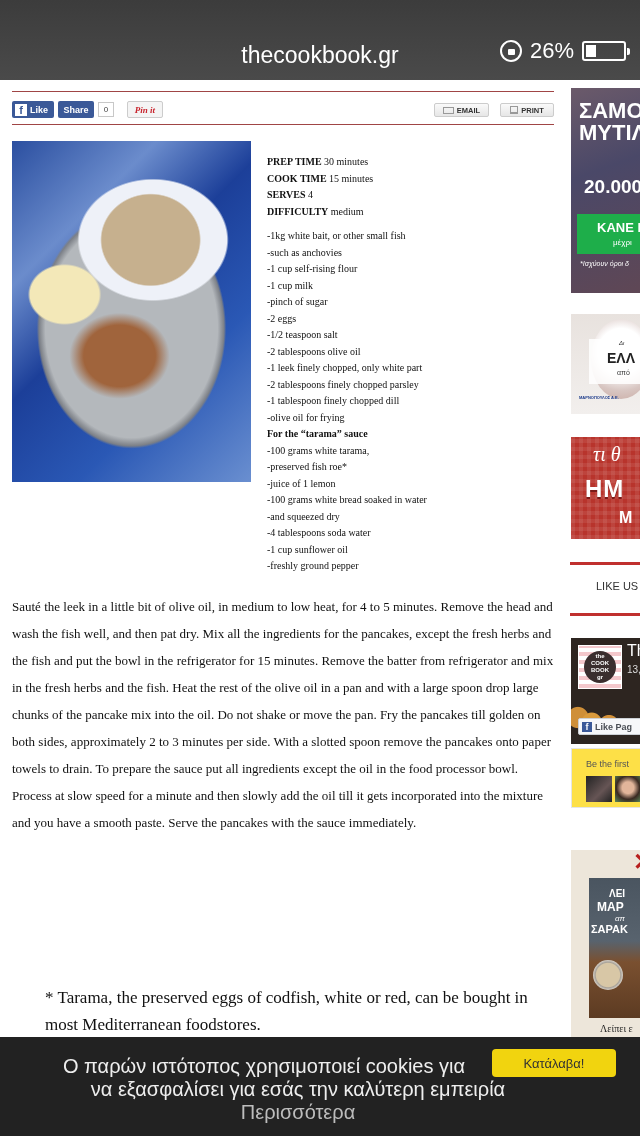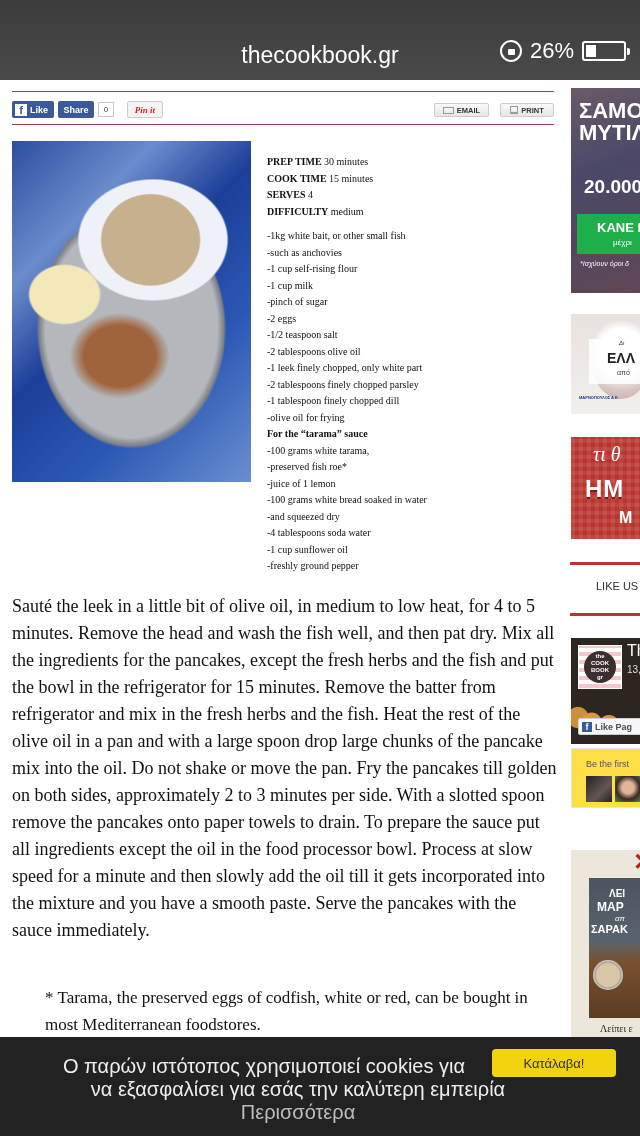--- a/index.html
+++ b/index.html
@@ -49,21 +49,21 @@
       radial-gradient(ellipse 24% 14% at 22% 45%, #f3e8b8 0 60%, transparent 64%),
       radial-gradient(ellipse 45% 40% at 50% 55%, #b4b8bc 0 80%, #7c8087 86%, transparent 88%),
       linear-gradient(135deg, #2b4fa0 0%, #6b8ccc 25%, #1c3f99 45%, #2a58b5 70%, #6a8fd0 100%);
   }
 
   .meta { position: absolute; left: 267px; top: 74px; font-family: "Liberation Serif", serif; font-size: 10px; color: #111; line-height: 16.5px; }
   .meta b { font-weight: bold; }
   .ingredients { position: absolute; left: 267px; top: 148px; font-family: "Liberation Serif", serif; font-size: 10px; color: #111; line-height: 16.5px; }
   .ingredients .heading { font-weight: bold; }
 
-  .method { position: absolute; left: 12px; top: 513px; width: 548px; font-family: "Liberation Serif", serif; font-size: 18px; line-height: 27px; color: #111; }
+  .method { position: absolute; left: 12px; top: 513px; width: 548px; font-family: "Liberation Serif", serif; font-size: 13px; line-height: 27px; color: #111; }
   .footnote { position: absolute; left: 45px; top: 904px; width: 500px; font-family: "Liberation Serif", serif; font-size: 17px; line-height: 27px; color: #111; }
 
   
   .sidebar { position: absolute; left: 570px; top: 80px; width: 70px; height: 960px; overflow: hidden; }
   .ad1 { position: absolute; left: 1px; top: 8px; width: 69px; height: 205px; background: linear-gradient(160deg, #6b5a6a 0%, #4a4868 40%, #5f4755 100%); color: #fff; overflow: hidden; }
   .ad1 .t1 { position: absolute; left: 8px; top: 12px; font-size: 22px; font-weight: bold; line-height: 22px; white-space: nowrap; }
   .ad1 .t2 { position: absolute; left: 13px; top: 88px; font-size: 19px; font-weight: bold; white-space: nowrap; }
   .ad1 .cta { position: absolute; left: 6px; top: 126px; width: 70px; height: 40px; background: #1eae4a; }
   .ad1 .cta .l1 { position: absolute; left: 20px; top: 6px; font-size: 13px; font-weight: bold; white-space: nowrap; }
   .ad1 .cta .l2 { position: absolute; left: 36px; top: 24px; font-size: 8px; white-space: nowrap; text-align: right; }

